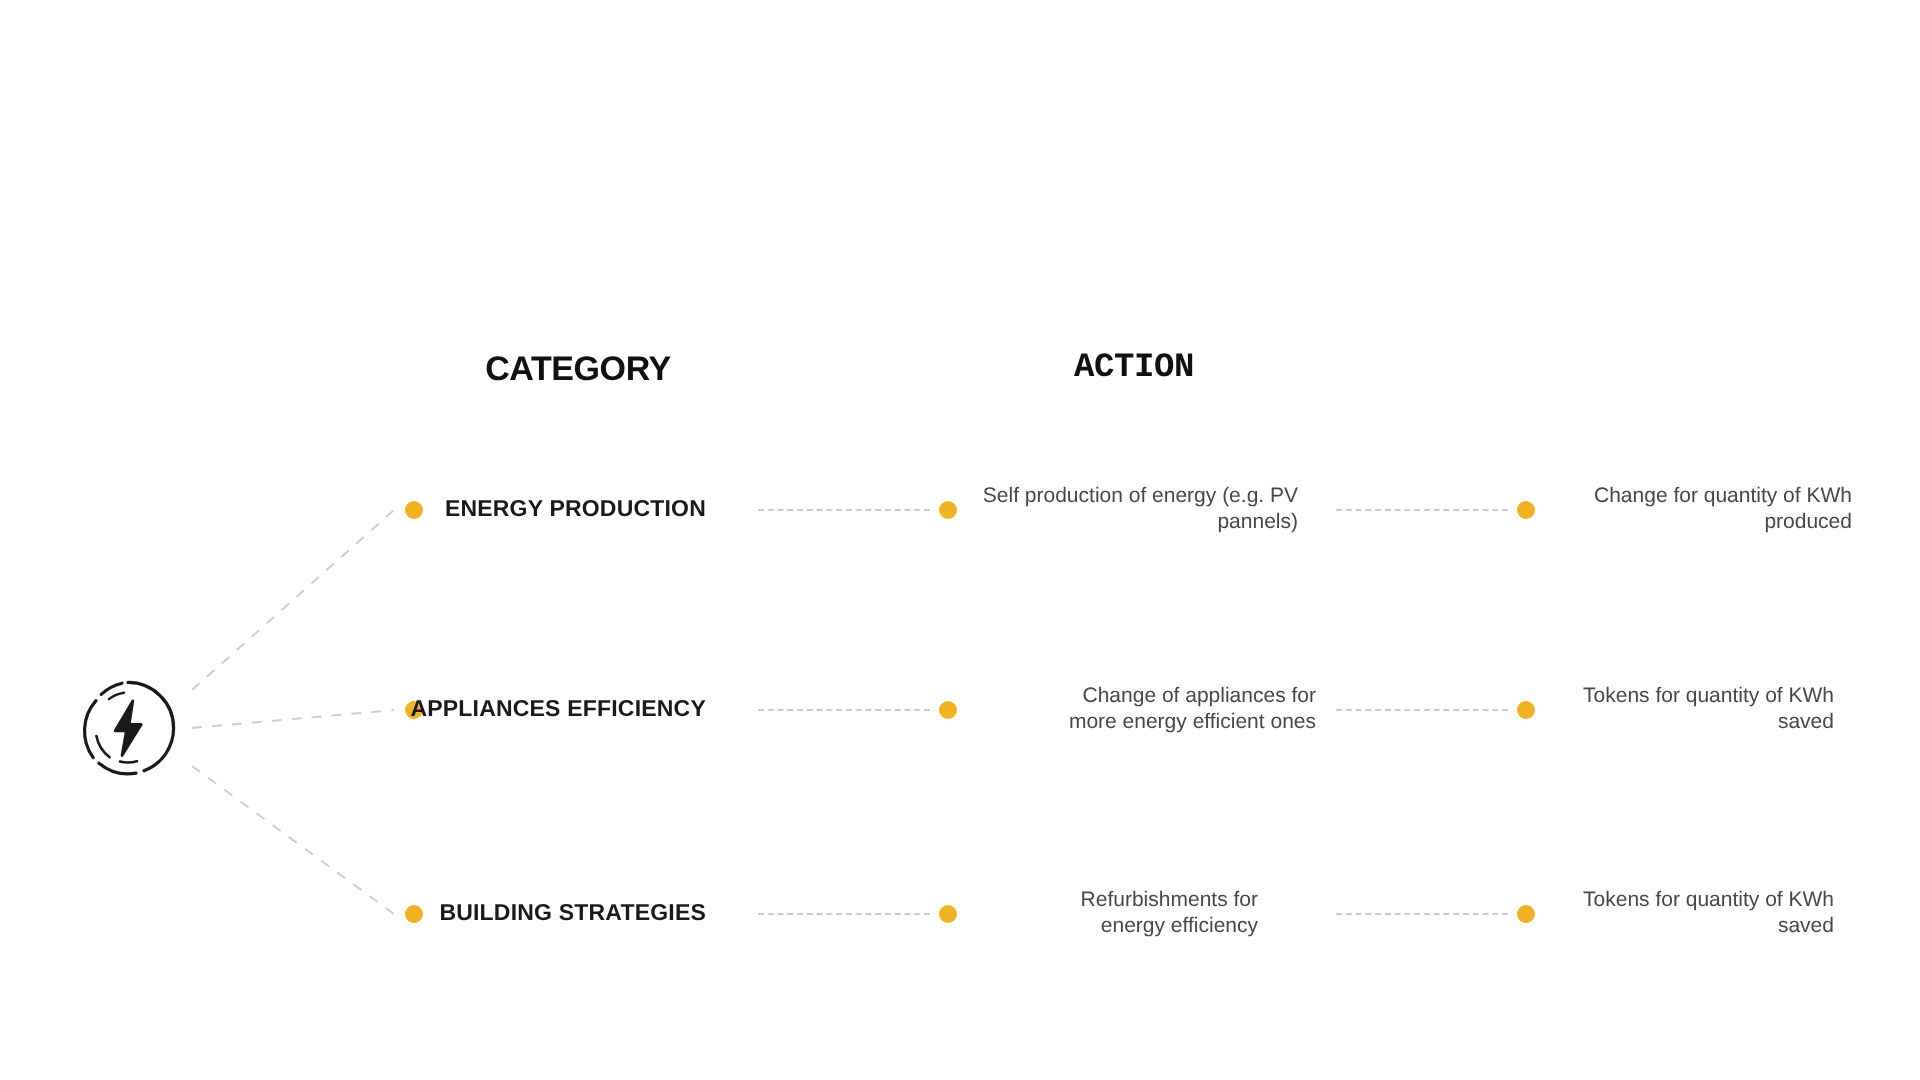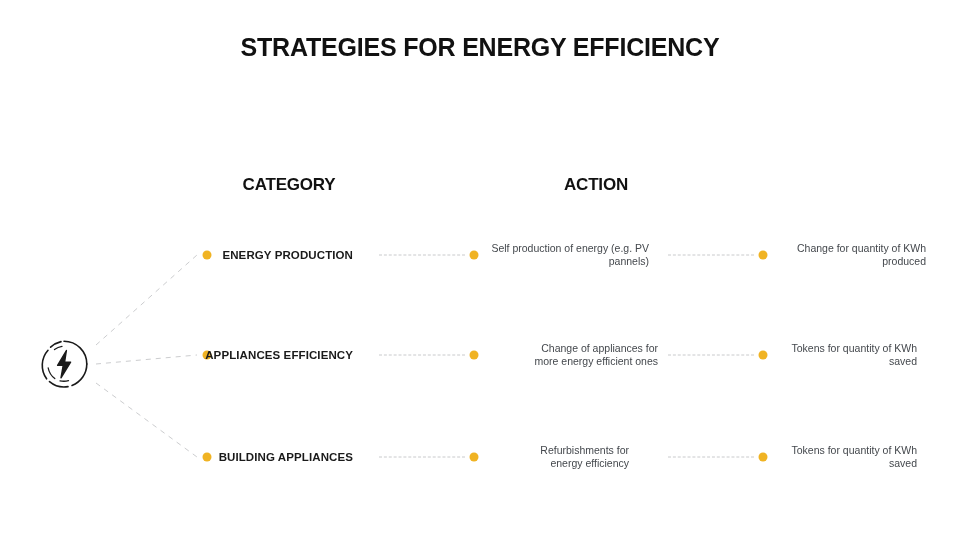--- a/index.html
+++ b/index.html
@@ -41,21 +41,21 @@
     top: 175px;
     font-size: 17px;
     font-weight: bold;
     color: #111111;
     letter-spacing: -0.2px;
     text-align: center;
     white-space: nowrap;
     transform: translateX(-50%);
   }
   #header-category   { left: 289px; }
-  #header-action     { left: 596px; }
+  #header-action     { left: 567px; font-family: Liberation Mono, monospace; }
   #header-reward     { left: 851px; }
 
   
   #source-icon {
     position: absolute;
     left: 39px;
     top: 339px;
     width: 50px;
     height: 50px;
   }
@@ -132,21 +132,20 @@
   .dash-act-rew {
     left: 668px;
     width: 86px;
   }
 </style>
 </head>
 <body>
 
 <div id="canvas">
 
-  <div id="page-title">STRATEGIES FOR ENERGY EFFICIENCY</div>
 
   <div class="col-header" id="header-category">CATEGORY</div>
   <div class="col-header" id="header-action">ACTION</div>
 
   <svg id="fan-lines" viewBox="0 0 960 540">
     <line x1="96" y1="345" x2="197" y2="255" stroke="#cccdcf" stroke-width="1" stroke-dasharray="5,5"></line>
     <line x1="96" y1="364" x2="197" y2="355" stroke="#cccdcf" stroke-width="1" stroke-dasharray="5,5"></line>
     <line x1="96" y1="383" x2="197" y2="457" stroke="#cccdcf" stroke-width="1" stroke-dasharray="5,5"></line>
   </svg>
 
@@ -185,21 +184,21 @@
     <div class="dash-connector dash-cat-act"></div>
     <div class="bullet bullet-action"></div>
     <div class="cell-text cell-action" style="width:130px; left:528px;">Change of appliances for more energy efficient ones</div>
     <div class="dash-connector dash-act-rew"></div>
     <div class="bullet bullet-reward"></div>
     <div class="cell-text cell-reward" style="width:130px; left:787px;">Tokens for quantity of KWh saved</div>
   </div>
 
   <div class="row" style="top:457px;">
     <div class="bullet bullet-category"></div>
-    <div class="category-label">BUILDING APPLIANCES</div>
+    <div class="category-label">BUILDING STRATEGIES</div>
     <div class="dash-connector dash-cat-act"></div>
     <div class="bullet bullet-action"></div>
     <div class="cell-text cell-action" style="width:120px; left:509px;">Refurbishments for energy efficiency</div>
     <div class="dash-connector dash-act-rew"></div>
     <div class="bullet bullet-reward"></div>
     <div class="cell-text cell-reward" style="width:130px; left:787px;">Tokens for quantity of KWh saved</div>
   </div>
 
 </div>
 

